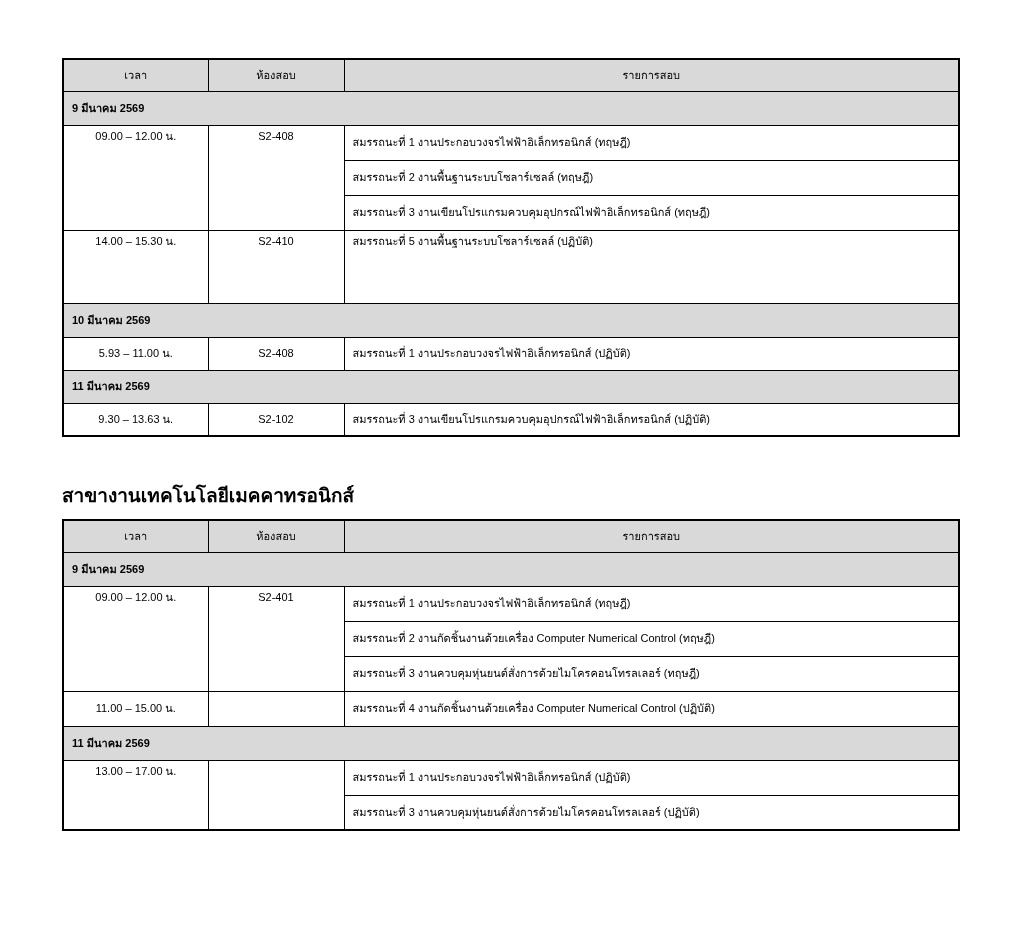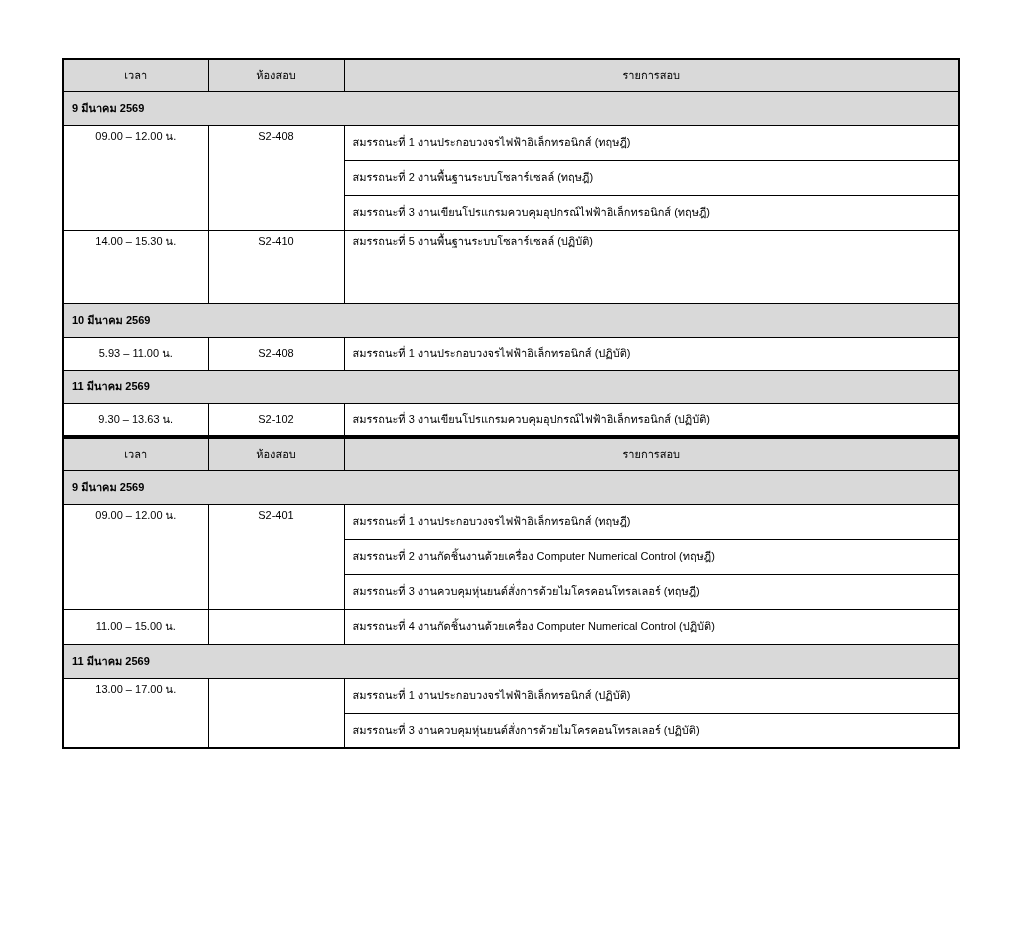--- a/index.html
+++ b/index.html
@@ -129,20 +129,21 @@
       </tr>
 
       <tr class="r-single">
         <td class="time-cell">9.30 – 13.63 น.</td>
         <td class="room-cell">S2-102</td>
         <td class="exam-cell">สมรรถนะที่ 3 งานเขียนโปรแกรมควบคุมอุปกรณ์ไฟฟ้าอิเล็กทรอนิกส์ (ปฏิบัติ)</td>
       </tr>
     </tbody>
   </table>
 
+  <h2 class="program-title second">สาขางานเทคโนโลยีเมคคาทรอนิกส์</h2>
 
   <table class="schedule">
     <colgroup>
       <col class="c-time">
         <col class="c-room">
         <col class="c-exam">
     </colgroup>
     <tbody>
       <tr class="r-hdr">
         <th class="col-header">เวลา</th>

